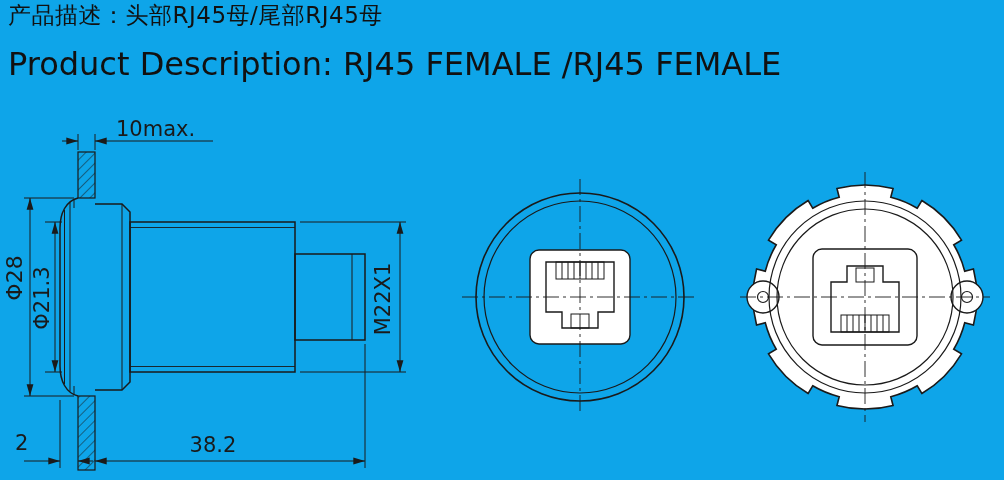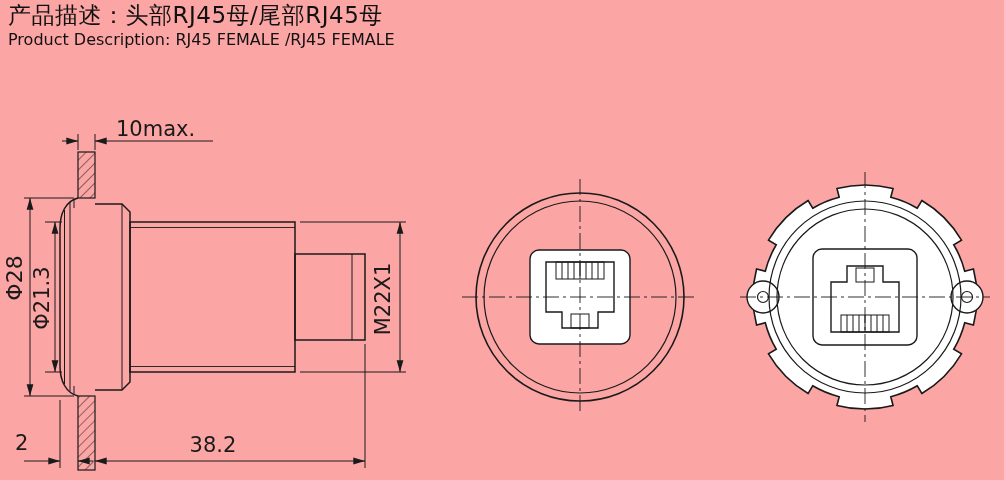--- a/index.html
+++ b/index.html
@@ -1,27 +1,27 @@
 <!DOCTYPE html>
 <html><head>
 <meta charset="utf-8">
 <style>
   html, body { margin: 0; padding: 0; background: #ffffff; }
   .page {
     position: relative;
     width: 1004px;
     height: 480px;
-    background: #fca5a5;
+    background: #0ea5e9;
     font-family: "DejaVu Sans", sans-serif;
     color: #111111;
     overflow: hidden;
   }
   .header { position: absolute; top: 2px; left: 8px; line-height: 1.15; }
   .title-zh { font-size: 23px; letter-spacing: 0.5px; }
-  .title-en { font-size: 16px; margin-top: 3px; }
+  .title-en { font-size: 32px; margin-top: 18px; }
   svg.drawing { position: absolute; top: 0; left: 0; }
   text.dim { font-family: "DejaVu Sans", sans-serif; fill: #1a1a1a; stroke: none; }
 </style>
 </head>
 <body>
 
 <div class="page">
 
   <div class="header">
     <div class="title-zh">产品描述：头部RJ45母/尾部RJ45母</div>

